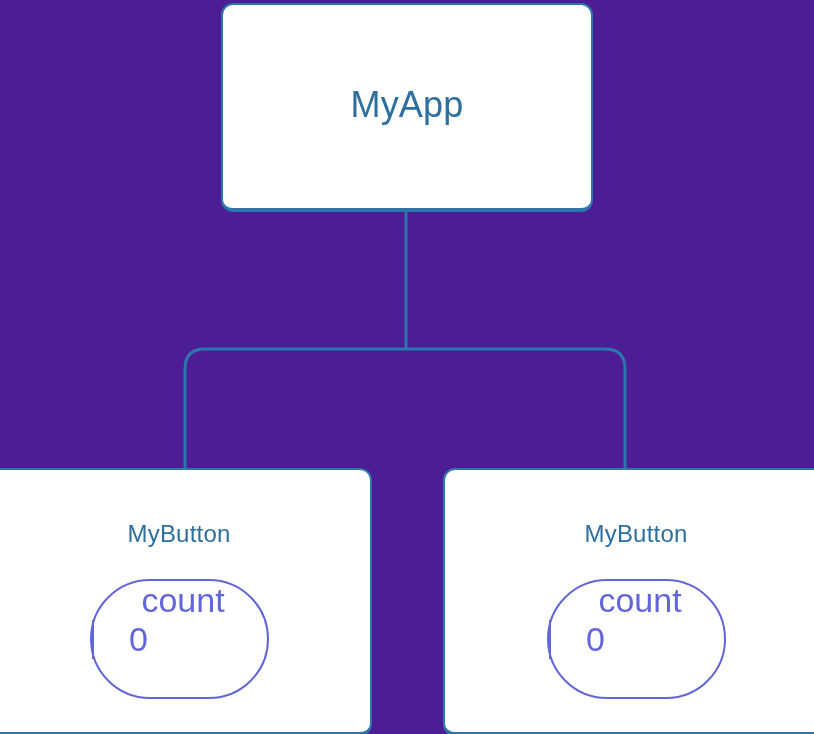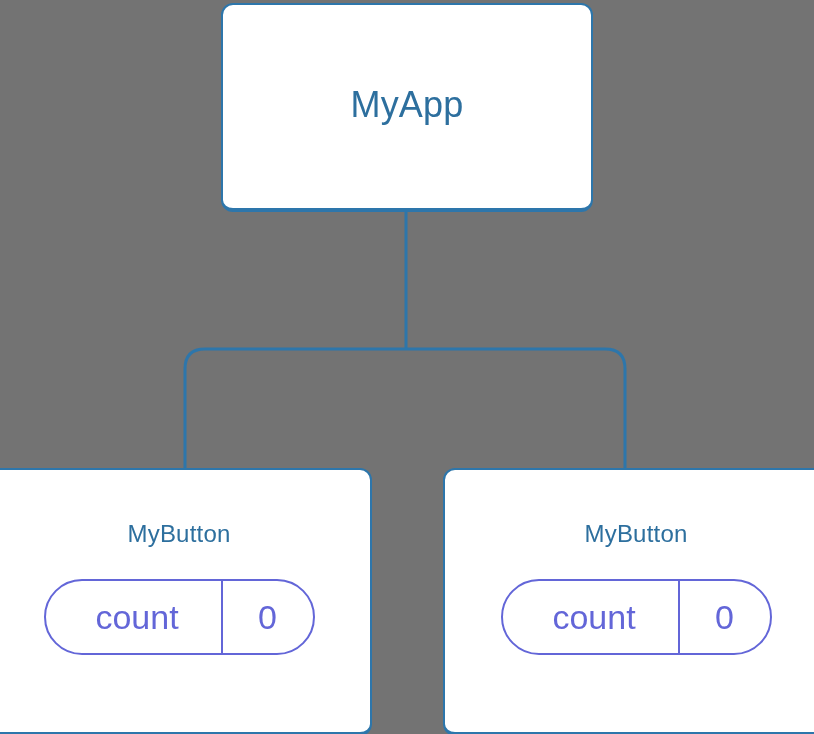--- a/index.html
+++ b/index.html
@@ -10,21 +10,21 @@
     width: 814px;
     height: 734px;
     background: #4c666f;
     font-family: "Liberation Sans", sans-serif;
     overflow: hidden;
   }
   #stage {
     position: relative;
     width: 814px;
     height: 734px;
-    background: #737373;
+    background: #4c1d95;
   }
 
   
   #connectors {
     position: absolute;
     left: 0;
     top: 0;
     width: 814px;
     height: 734px;
     pointer-events: none;
@@ -80,27 +80,28 @@
     border-top-left-radius: 12px;
   }
   #node-child-right {
     left: 443px;
     width: 386px;
   }
 
   
   .state-pill {
     margin-top: 31px;
-    height: 76px;
+    height: 120px;
     border: 2px solid #6366d8;
     border-radius: 999px;
     box-sizing: border-box;
     display: flex;
     align-items: stretch;
     background: #ffffff;
+    flex-direction: column;
   }
   .state-key,
   .state-val {
     display: flex;
     align-items: center;
     justify-content: center;
     color: #6366d8;
     font-size: 34px;
     white-space: nowrap;
   }

